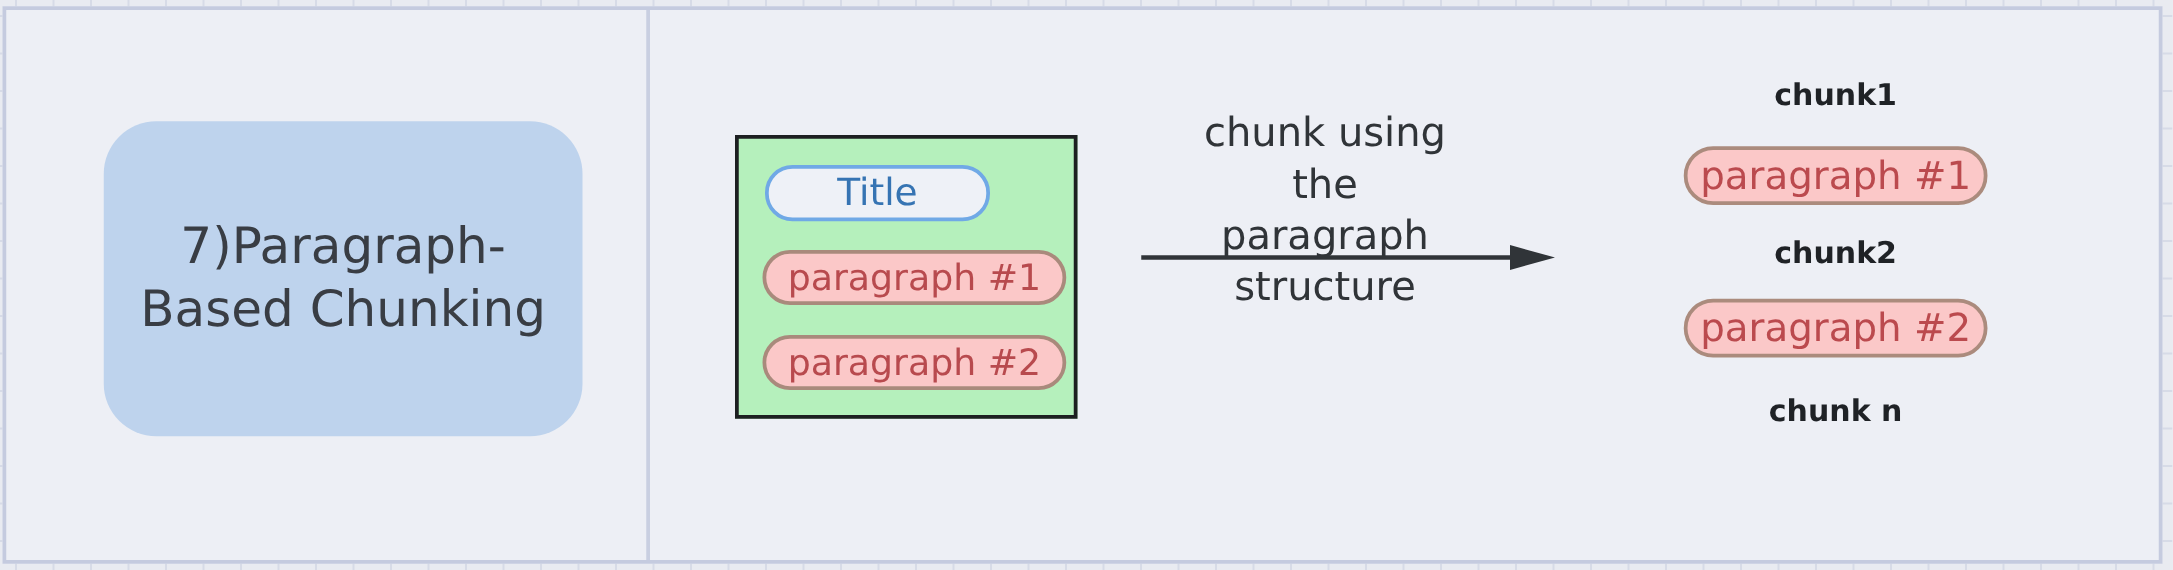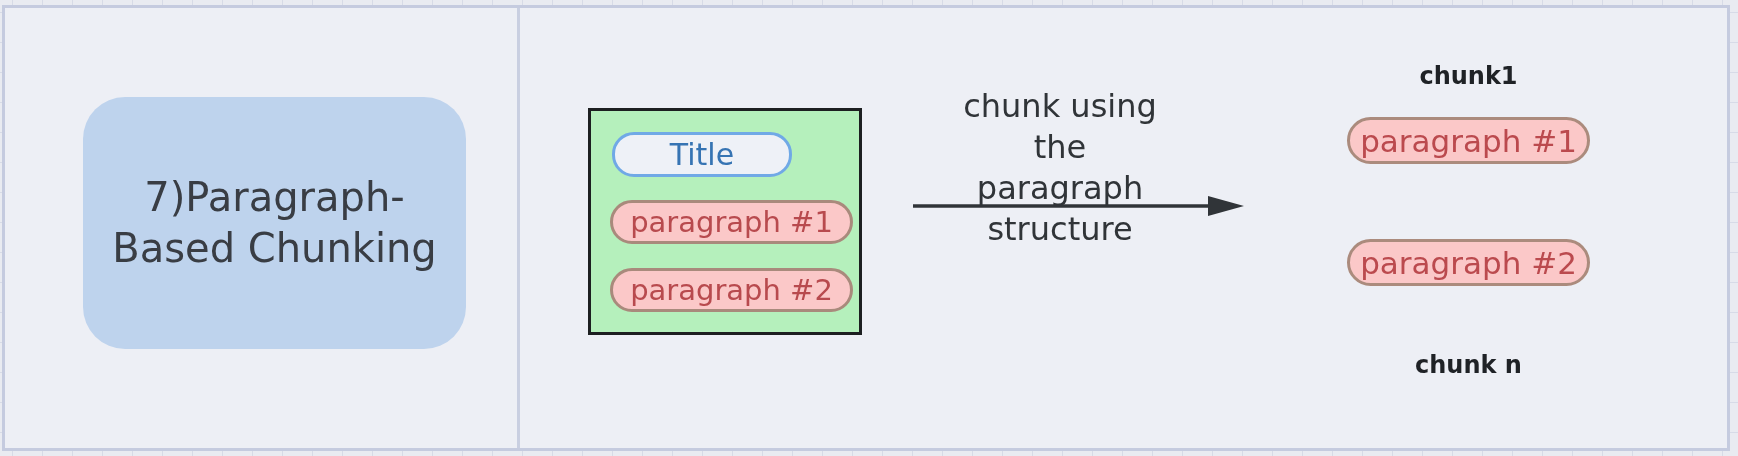--- a/index.html
+++ b/index.html
@@ -112,21 +112,21 @@
     border-radius: 24px;
     background: #fbc8c8;
     border: 3px solid #ab8b7d;
     color: #bb4a4e;
     font-size: 31px;
   }
   .chunk-label-1 { top: 62px; }
   .chunk-pill-1  { top: 117px; }
   .chunk-label-2 { top: 188px; }
   .chunk-pill-2  { top: 239px; }
-  .chunk-label-3 { top: 315px; margin-top: 36px; }
+  .chunk-label-3 { top: 315px; }
   .chunk-pill-3  { top: 357px; }
 </style>
 </head>
 <body>
 
 <div class="canvas">
 
   <div class="frame"></div>
   <div class="divider"></div>
 
@@ -145,17 +145,18 @@
 structure</div>
 
   <svg class="arrow-svg" viewBox="0 0 345 32">
     <line x1="8" y1="16" x2="308" y2="16" stroke="#303438" stroke-width="3.5"></line>
     <polygon points="303,6 339,16 303,26" fill="#303438"></polygon>
   </svg>
 
   <div class="chunk-label chunk-label-1">chunk1</div>
   <div class="pill chunk-pill chunk-pill-1">paragraph #1</div>
 
+  <div class="chunk-label chunk-label-2">chunk2</div>
   <div class="pill chunk-pill chunk-pill-2">paragraph #2</div>
 
   <div class="chunk-label chunk-label-3">chunk n</div>
 
 </div>
 
 </body></html>

